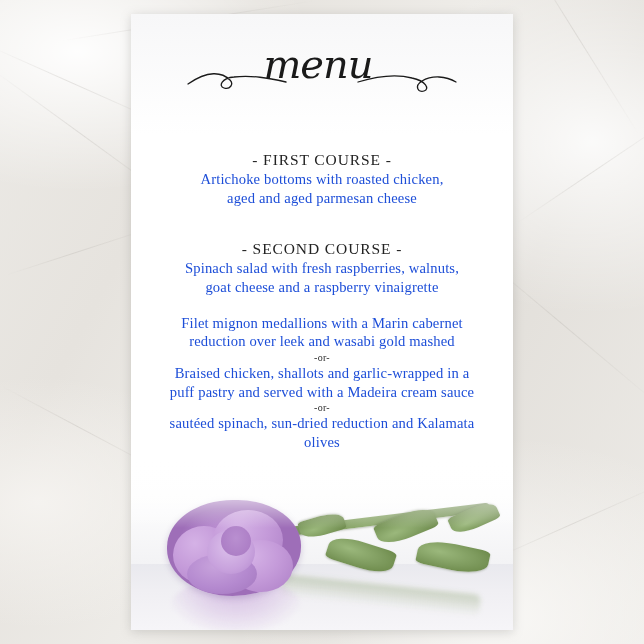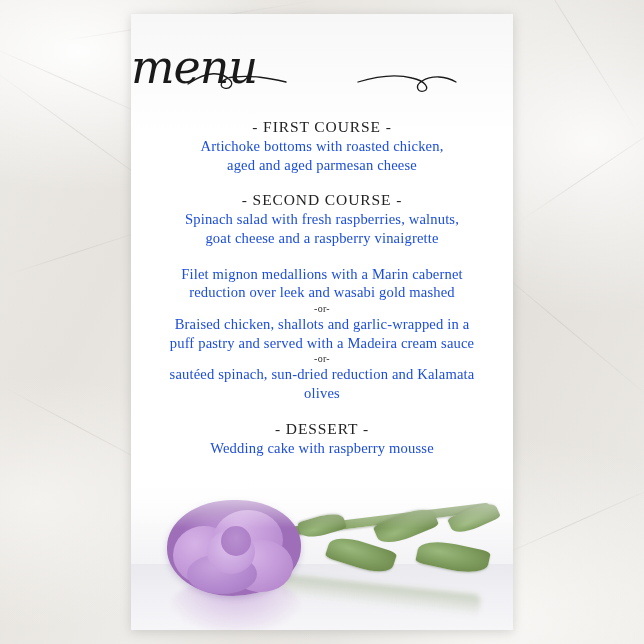--- a/index.html
+++ b/index.html
@@ -66,24 +66,24 @@
 
   
   #title-block {
     position: relative;
     height: 104px;
   }
   #menu-title {
     position: absolute;
     left: 0; right: 8px;
     top: 30px;
-    text-align: left;
+    text-align: center;
     font-family: "DejaVu Serif", serif;
     font-style: italic;
-    font-size: 46px;
+    font-size: 40px;
     line-height: 1;
     letter-spacing: -1px;
     color: #1a1a1a;
     font-weight: 400;
   }
   #swash {
     position: absolute;
     left: 50%;
     top: 46px;
     transform: translateX(-50%);
@@ -102,20 +102,21 @@
   .course {
     margin-bottom: 17px;
   }
   .course-heading {
     font-family: "Liberation Serif", serif;
     font-size: 15.5px;
     letter-spacing: 0.9px;
     color: #222222;
     margin-bottom: 1px;
     white-space: nowrap;
+    margin-top: 33px;
   }
   .course-line {
     font-family: "Liberation Serif", serif;
     font-size: 14.6px;
     line-height: 1.28;
     color: #1d4ed8;
     letter-spacing: 0.15px;
   }
   .or-sep {
     font-family: "Liberation Serif", serif;

